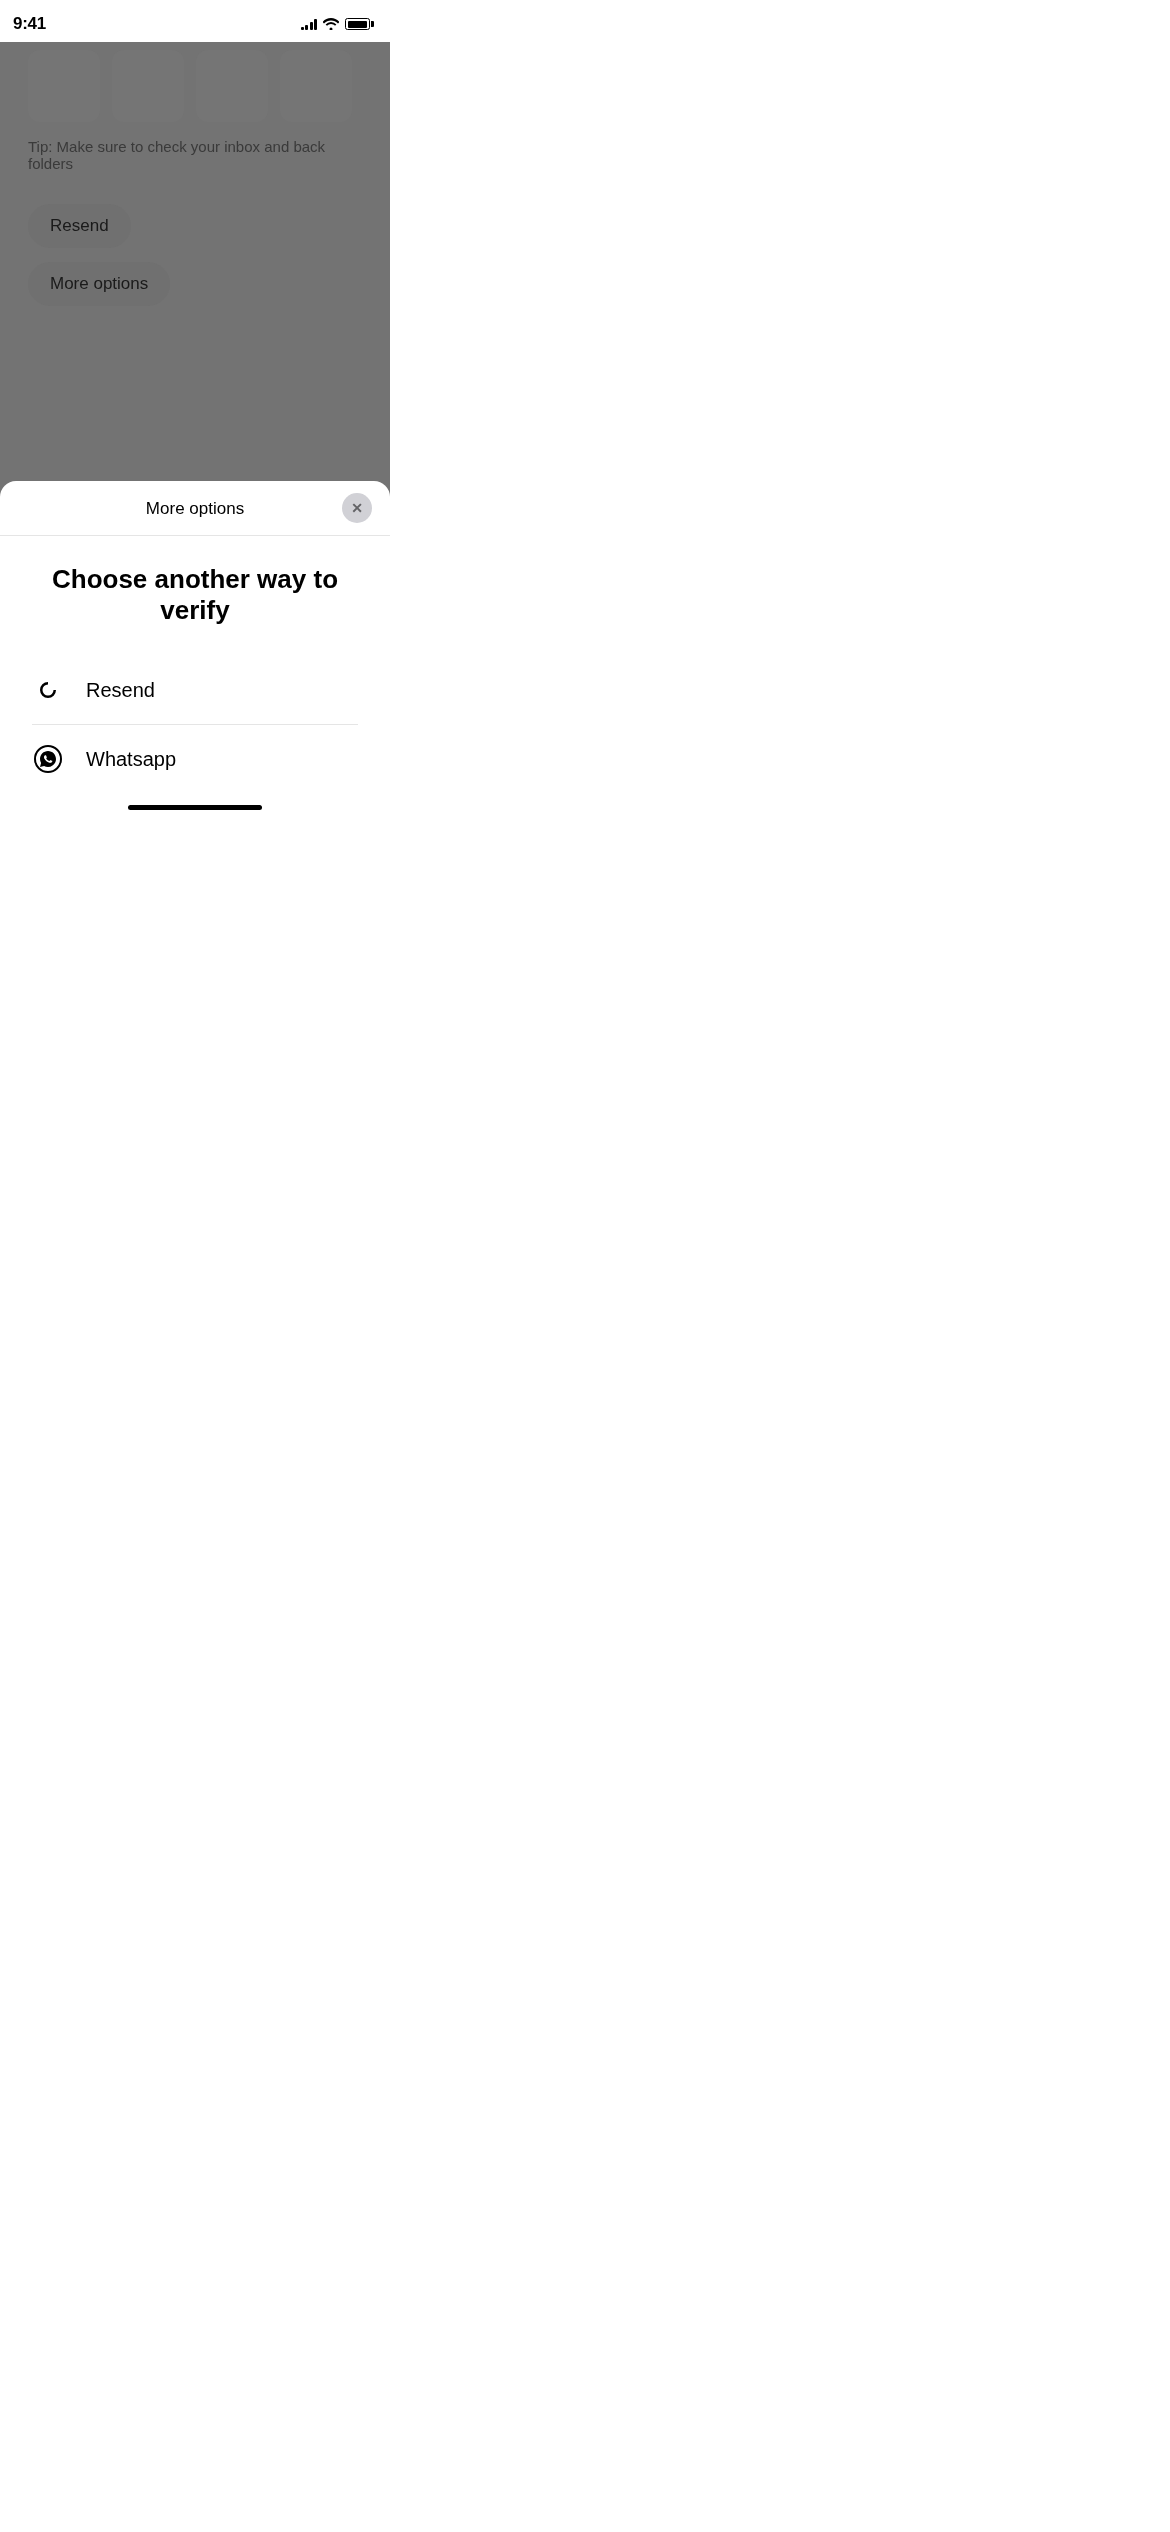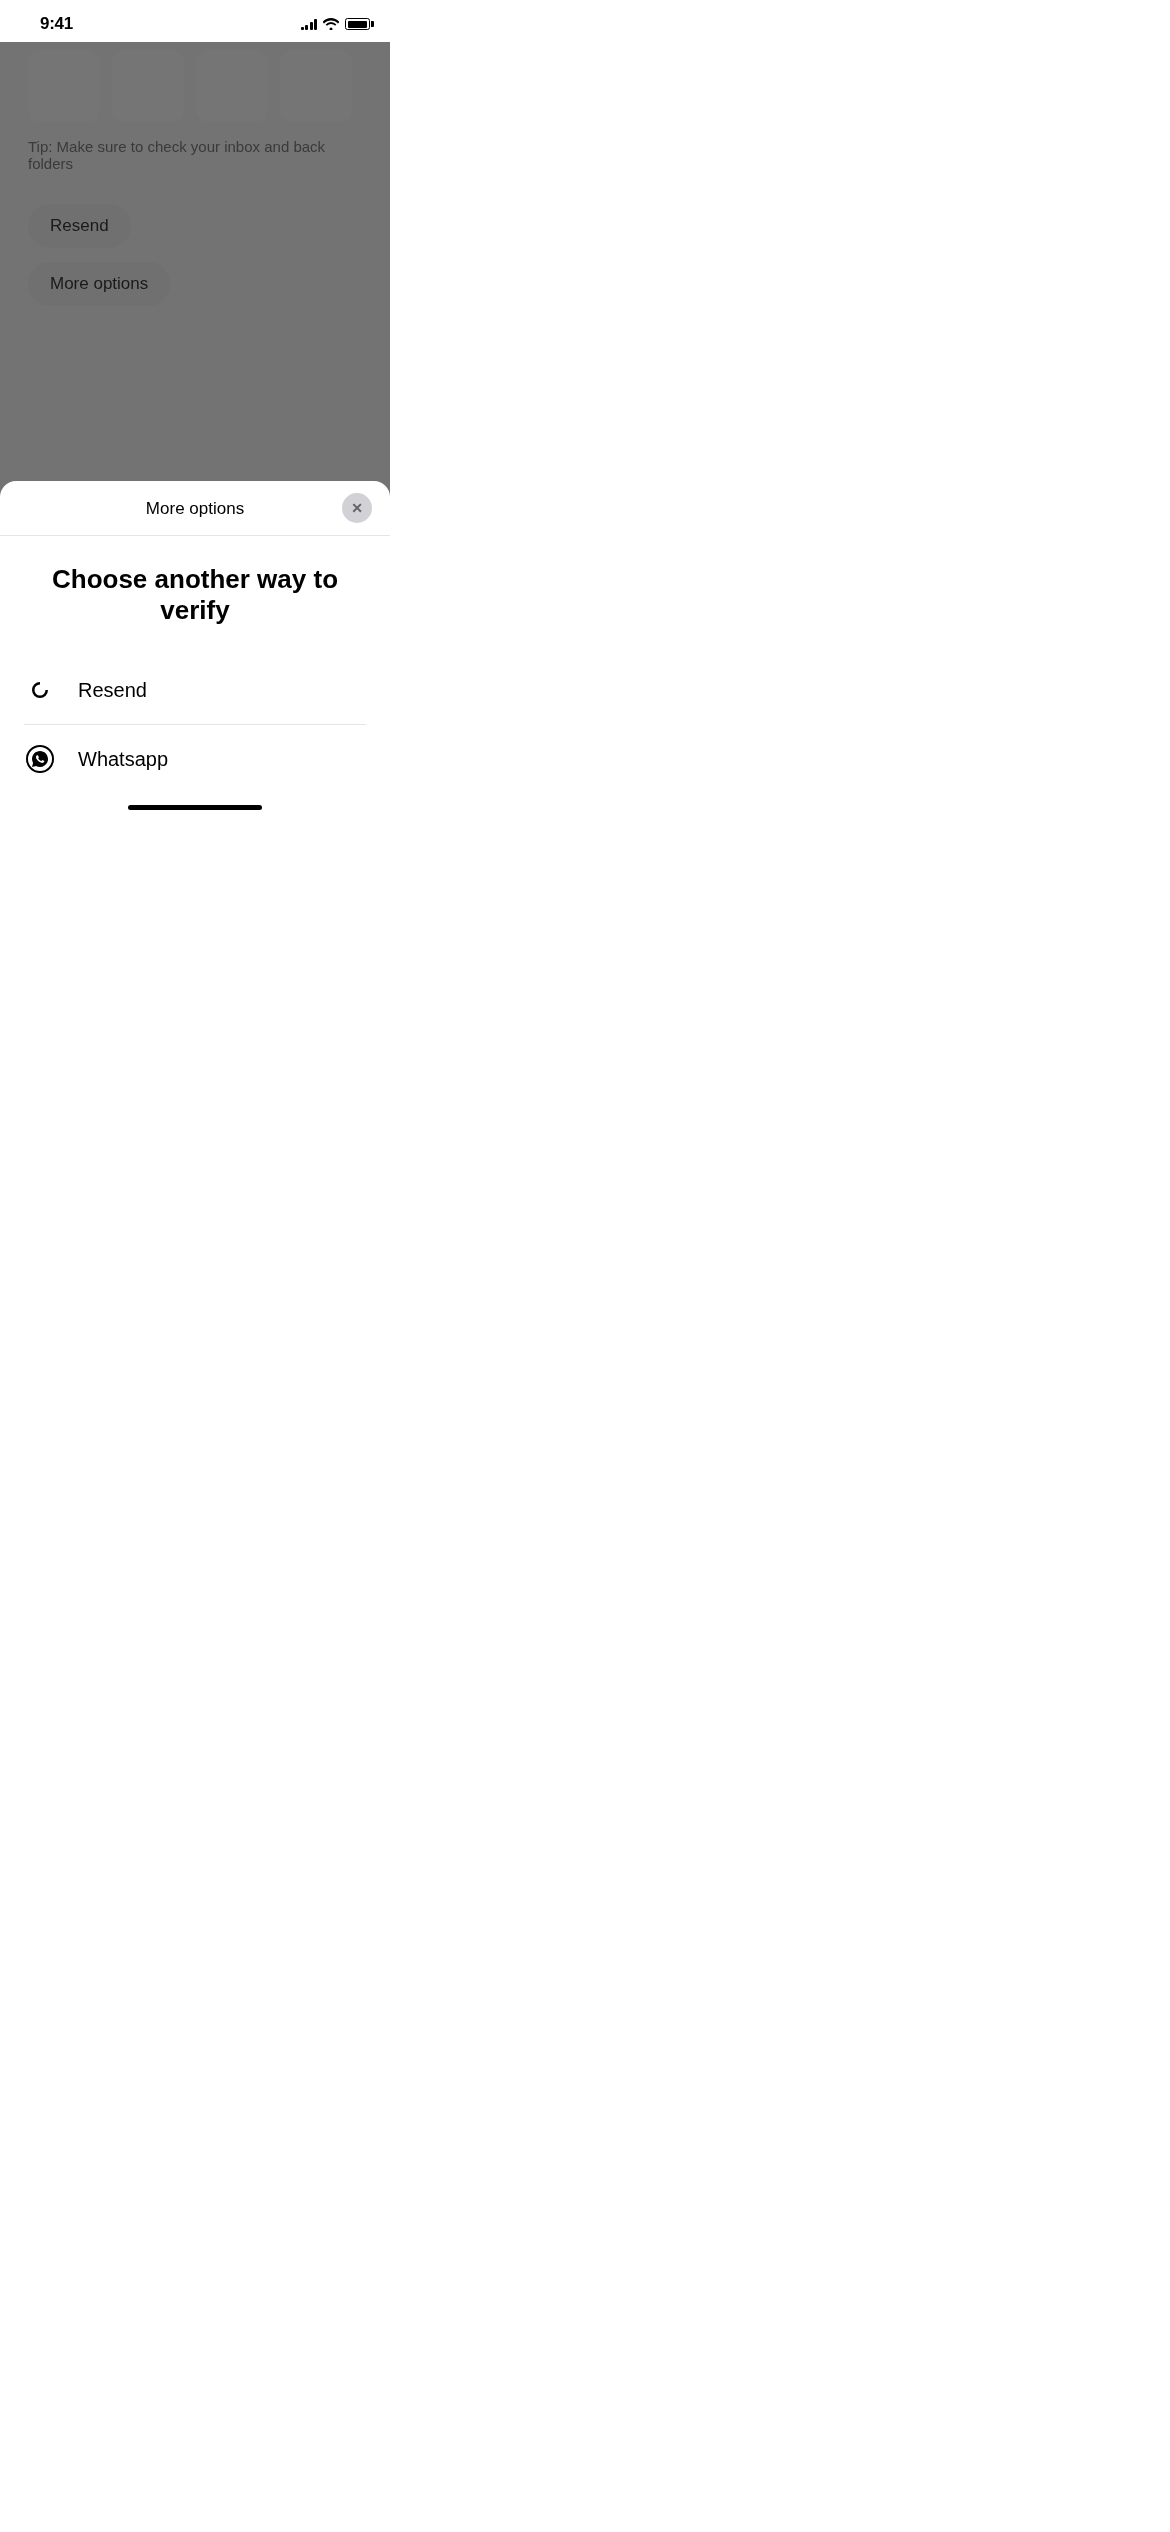--- a/index.html
+++ b/index.html
@@ -16,21 +16,21 @@
       font-family: -apple-system, BlinkMacSystemFont, 'SF Pro Display', 'Helvetica Neue', sans-serif;
       overflow: hidden;
       position: relative;
     }
 
     
     .status-bar {
       display: flex;
       justify-content: space-between;
       align-items: center;
-      padding: 14px 20px 8px 40px;
+      padding: 14px 20px 8px 13px;
       background: #fff;
       position: relative;
       z-index: 10;
     }
 
     .status-time {
       font-size: 17px;
       font-weight: 600;
       color: #000;
       letter-spacing: -0.3px;
@@ -195,21 +195,21 @@
       display: flex;
       align-items: center;
       justify-content: center;
       cursor: pointer;
       font-size: 14px;
       color: #636366;
       font-weight: 600;
     }
 
     .sheet-body {
-      padding: 28px 24px 0;
+      padding: 28px 32px 0;
     }
 
     .sheet-heading {
       font-size: 26px;
       font-weight: 700;
       color: #000;
       text-align: center;
       margin-bottom: 30px;
       line-height: 1.2;
     }

